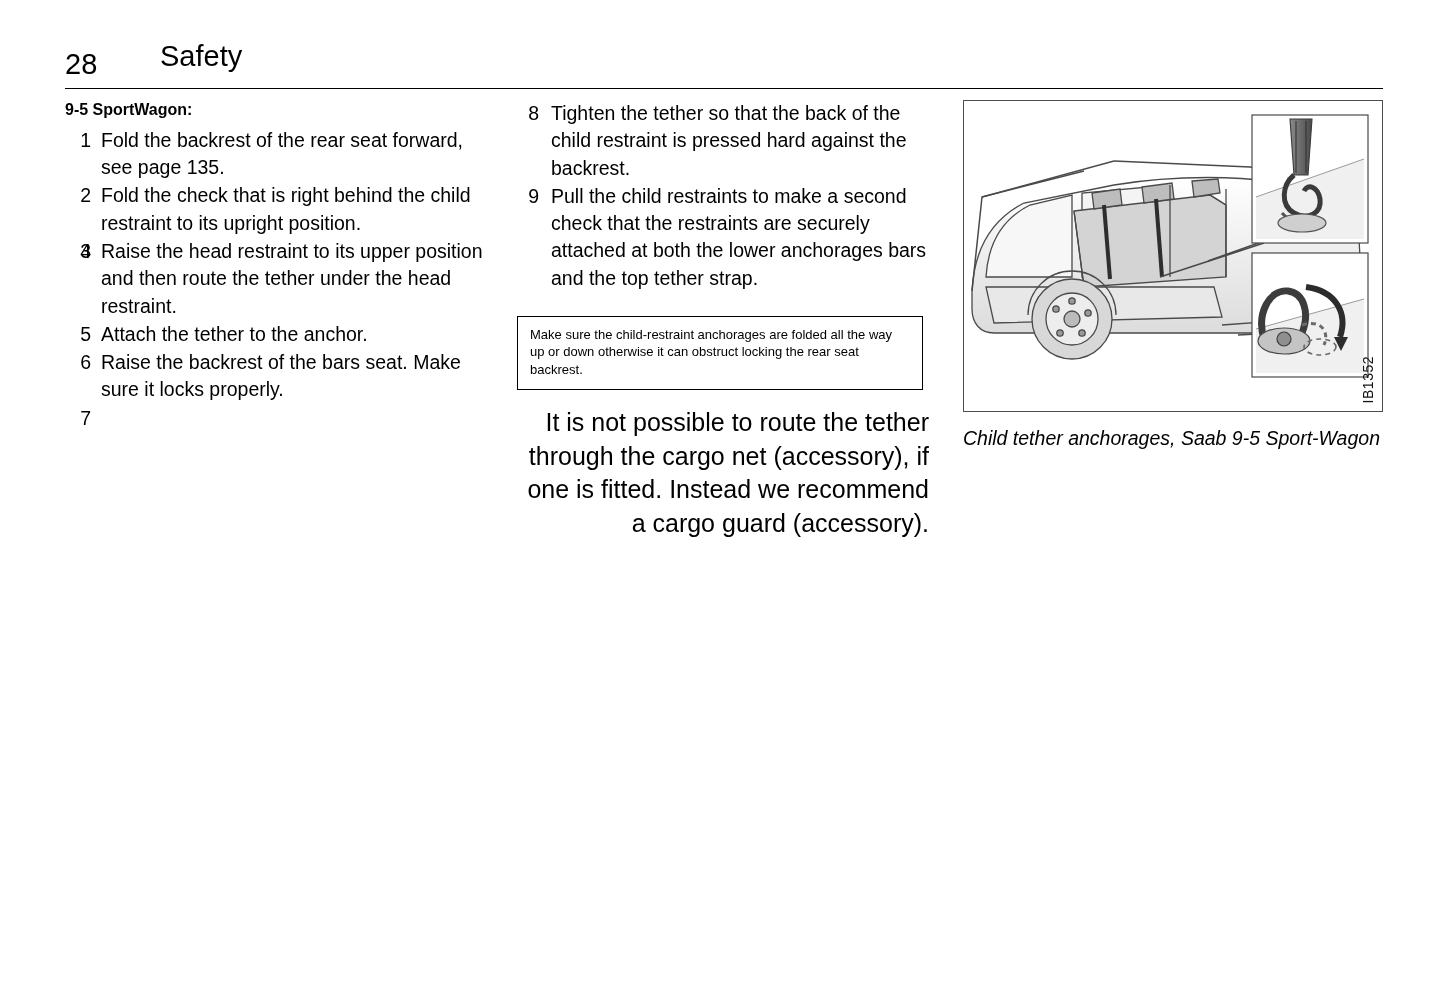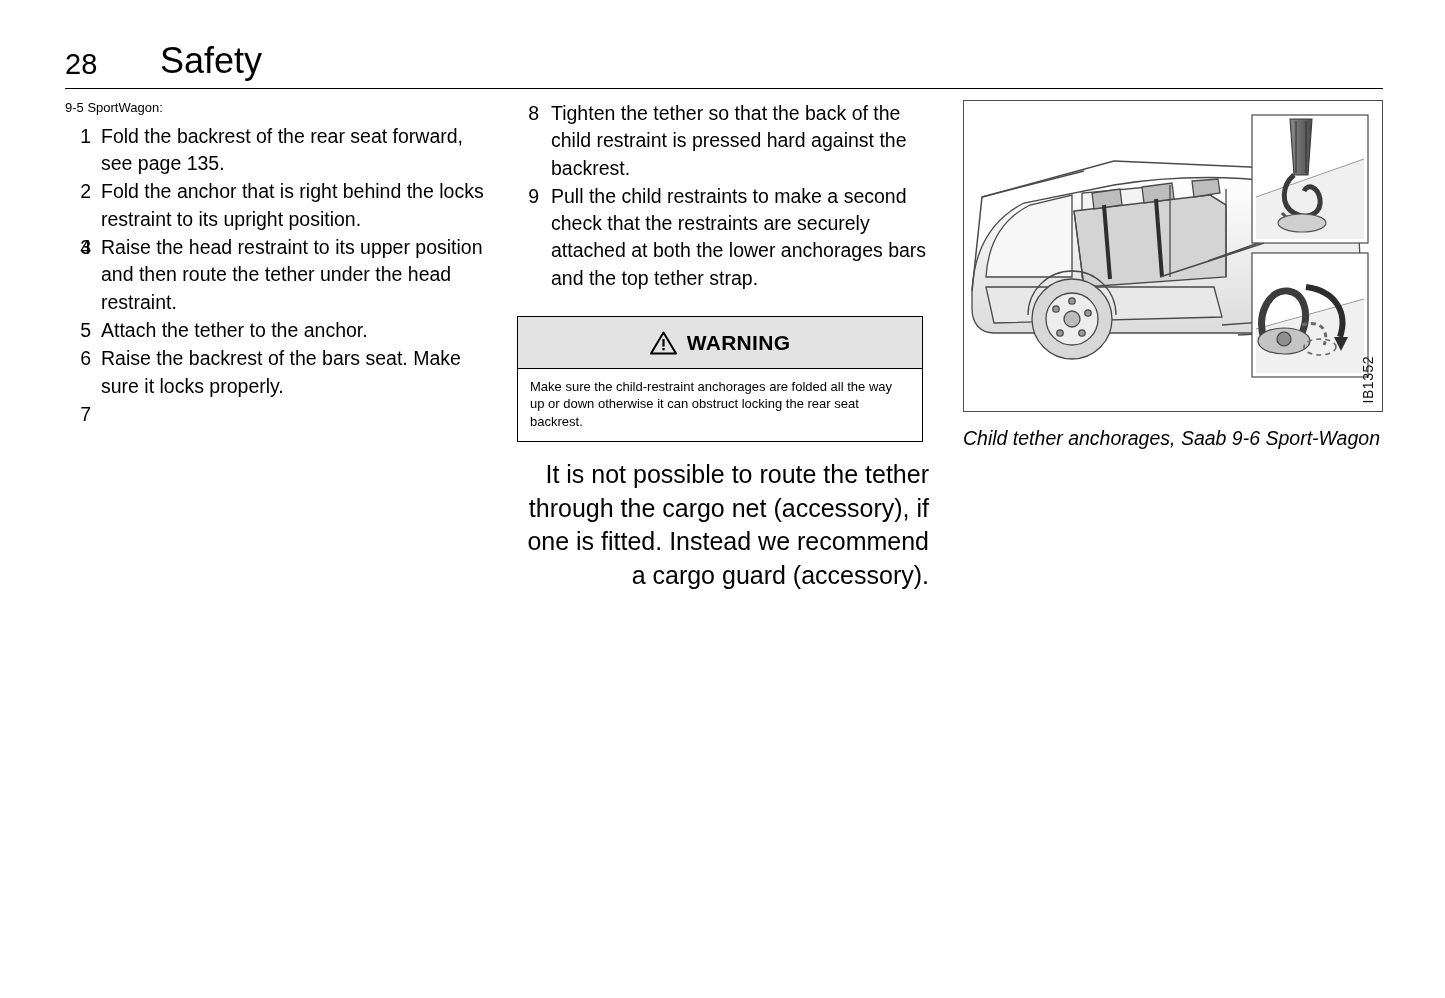--- a/index.html
+++ b/index.html
@@ -32,43 +32,43 @@
     left: 0;
     top: 8px;
     font-size: 29px;
     font-weight: normal;
     letter-spacing: 0.2px;
   }
   .page-title {
     position: absolute;
     left: 95px;
     top: 0;
-    font-size: 36px;
+    font-size: 29px;
     font-weight: normal;
   }
   .header-rule {
     position: absolute;
     left: 65px;
     top: 88px;
     width: 1318px;
     height: 1px;
     background: #000000;
   }
   
   .col {
     position: absolute;
     top: 100px;
   }
   .col-1 { left: 65px;  width: 430px; }
   .col-2 { left: 517px; width: 412px; }
   .col-3 { left: 963px; width: 420px; }
 
   .section-heading {
-    font-size: 13px;
-    font-weight: normal;
+    font-size: 16px;
+    font-weight: bold;
     margin: 0 0 6px 0;
     line-height: 1.3;
   }
   
   ol.steps {
     list-style: none;
     margin: 0;
     padding: 0;
   }
   ol.steps li {
@@ -161,46 +161,36 @@
   <div class="page-header">
     <div class="page-number">28</div>
     <div class="page-title">Safety</div>
   </div>
   <div class="header-rule"></div>
 
   <div class="col col-1">
     <div class="section-heading">9-5 SportWagon:</div>
     <ol class="steps">
       <li><span class="num">1</span><span>Fold the backrest of the rear seat forward, see page 135.</span></li>
-      <li><span class="num">2</span><span>Fold the anchor that is right behind the locks restraint to its upright position.</span></li>
+      <li><span class="num">2</span><span>Fold the check that is right behind the child restraint to its upright position.</span></li>
       <li><span class="num">3</span></li>
       <li><span class="num">4</span><span>Raise the head restraint to its upper position and then route the tether under the head restraint.</span></li>
       <li><span class="num">5</span><span>Attach the tether to the anchor.</span></li>
       <li><span class="num">6</span><span>Raise the backrest of the bars seat. Make sure it locks properly.</span></li>
       <li><span class="num">7</span></li>
     </ol>
   </div>
 
   <div class="col col-2">
     <ol class="steps col2">
       <li><span class="num">8</span><span>Tighten the tether so that the back of the child restraint is pressed hard against the backrest.</span></li>
       <li><span class="num">9</span><span>Pull the child restraints to make a second check that the restraints are securely attached at both the lower anchorages bars and the top tether strap.</span></li>
     </ol>
 
     <div class="warning-box">
-      <div class="warning-head">
-        <span class="warn-tri">
-          <svg width="27" height="24" viewBox="0 0 27 24">
-            <polygon points="13.5,1.5 26,22.5 1,22.5" fill="none" stroke="#000" stroke-width="2" stroke-linejoin="round"></polygon>
-            <rect x="12.4" y="8" width="2.2" height="7.5" fill="#000"></rect>
-            <rect x="12.4" y="17" width="2.2" height="2.3" fill="#000"></rect>
-          </svg>
-        </span>
-        <span class="warning-title">WARNING</span>
-      </div>
       <div class="warning-body">Make sure the child-restraint anchorages are folded all the way up or down otherwise it can obstruct locking the rear seat backrest.</div>
     </div>
 
     <div class="after-warning">It is not possible to route the tether through the cargo net (accessory), if one is fitted. Instead we recommend a cargo guard (accessory).</div>
   </div>
 
   <div class="col col-3">
     <div class="figure-frame">
       <svg width="418" height="310" viewBox="0 0 418 310">
         <defs>
@@ -297,16 +287,16 @@
 
           <path d="M338,224 C356,218 366,230 360,244" fill="none" stroke="#6a6a6a" stroke-width="3" stroke-dasharray="5,4"></path>
           <ellipse cx="356" cy="246" rx="16" ry="8" fill="none" stroke="#6a6a6a" stroke-width="1.6" stroke-dasharray="5,4"></ellipse>
 
           <path d="M342,186 C372,190 384,212 376,236" fill="none" stroke="#2c2c2c" stroke-width="6"></path>
           <polygon points="370,236 384,236 377,250" fill="#2c2c2c"></polygon>
         </g>
       </svg>
       <div class="fig-id">IB1352</div>
     </div>
-    <div class="figure-caption">Child tether anchorages, Saab 9-6 Sport-Wagon</div>
+    <div class="figure-caption">Child tether anchorages, Saab 9-5 Sport-Wagon</div>
   </div>
 
 </div>
 
 </body></html>

